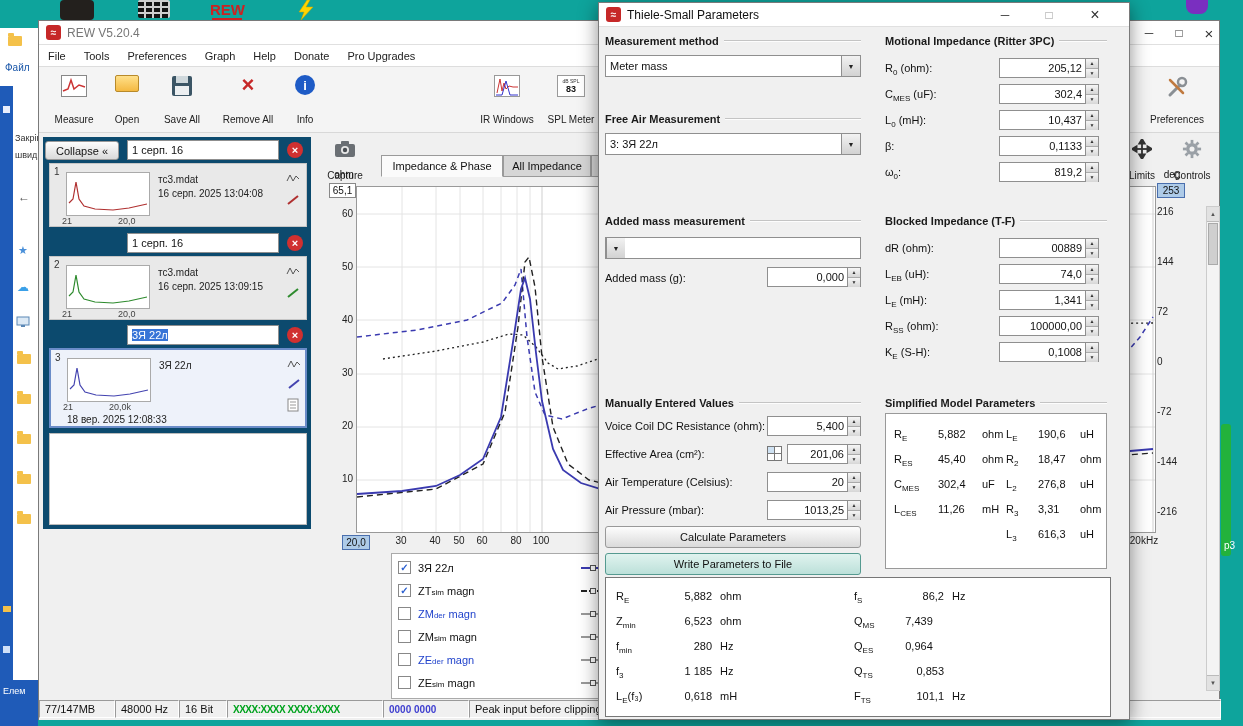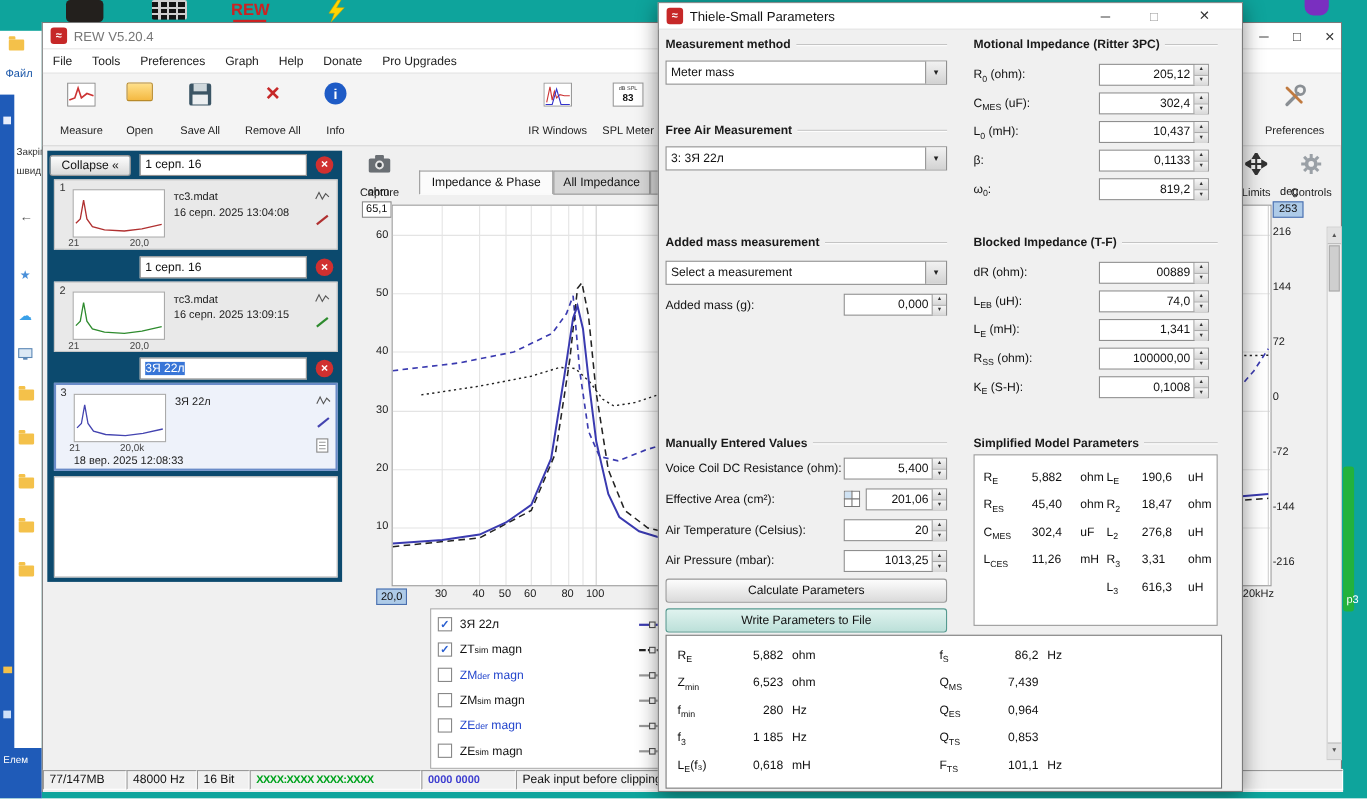--- a/index.html
+++ b/index.html
@@ -464,21 +464,20 @@
     <div class="combo" style="left:6px;top:130px;width:256px">
       <span class="cv">3: 3Я 22л</span>
         <span class="ca">▼</span>
     </div>
 
     <div class="ghdr" style="left:6px;top:212px;width:256px">
         <span>Added mass measurement</span>
         <i></i>
       </div>
     <div class="combo" style="left:6px;top:234px;width:256px">
-      <span class="cv">Select a measurement</span>
         <span class="ca">▼</span>
     </div>
     <div class="dl" style="left:6px;top:269px">Added mass (g):</div>
     <div class="df" style="left:168px;top:264px;width:94px">
       <span class="v">0,000</span>
       <span class="spin">
           <b>▲</b>
           <b>▼</b>
         </span>
     </div>
@@ -666,24 +665,24 @@
       <div class="dl" style="left:10px;top:87px"><span>f</span><sub>3</sub><span></span></div>
       <div class="dl" style="left:58px;top:87px;width:48px;text-align:right">1 185</div>
       <div class="dl" style="left:114px;top:87px">Hz</div>
       <div class="dl" style="left:10px;top:112px"><span>L</span><sub>E</sub><span>(f₃)</span></div>
       <div class="dl" style="left:58px;top:112px;width:48px;text-align:right">0,618</div>
       <div class="dl" style="left:114px;top:112px">mH</div>
       <div class="dl" style="left:248px;top:12px"><span>f</span><sub>S</sub></div>
       <div class="dl" style="left:288px;top:12px;width:50px;text-align:right">86,2</div>
       <div class="dl" style="left:346px;top:12px">Hz</div>
       <div class="dl" style="left:248px;top:37px"><span>Q</span><sub>MS</sub></div>
-      <div class="dl" style="left:288px;top:37px;width:50px;text-align:right">7,439</div>
+      <div class="dl" style="left:288px;top:37px;width:50px;text-align:center">7,439</div>
       <div class="dl" style="left:346px;top:37px"></div>
       <div class="dl" style="left:248px;top:62px"><span>Q</span><sub>ES</sub></div>
-      <div class="dl" style="left:288px;top:62px;width:50px;text-align:right">0,964</div>
+      <div class="dl" style="left:288px;top:62px;width:50px;text-align:center">0,964</div>
       <div class="dl" style="left:346px;top:62px"></div>
       <div class="dl" style="left:248px;top:87px"><span>Q</span><sub>TS</sub></div>
       <div class="dl" style="left:288px;top:87px;width:50px;text-align:right">0,853</div>
       <div class="dl" style="left:346px;top:87px"></div>
       <div class="dl" style="left:248px;top:112px"><span>F</span><sub>TS</sub></div>
       <div class="dl" style="left:288px;top:112px;width:50px;text-align:right">101,1</div>
       <div class="dl" style="left:346px;top:112px">Hz</div>
     </div>
   </div>
 

